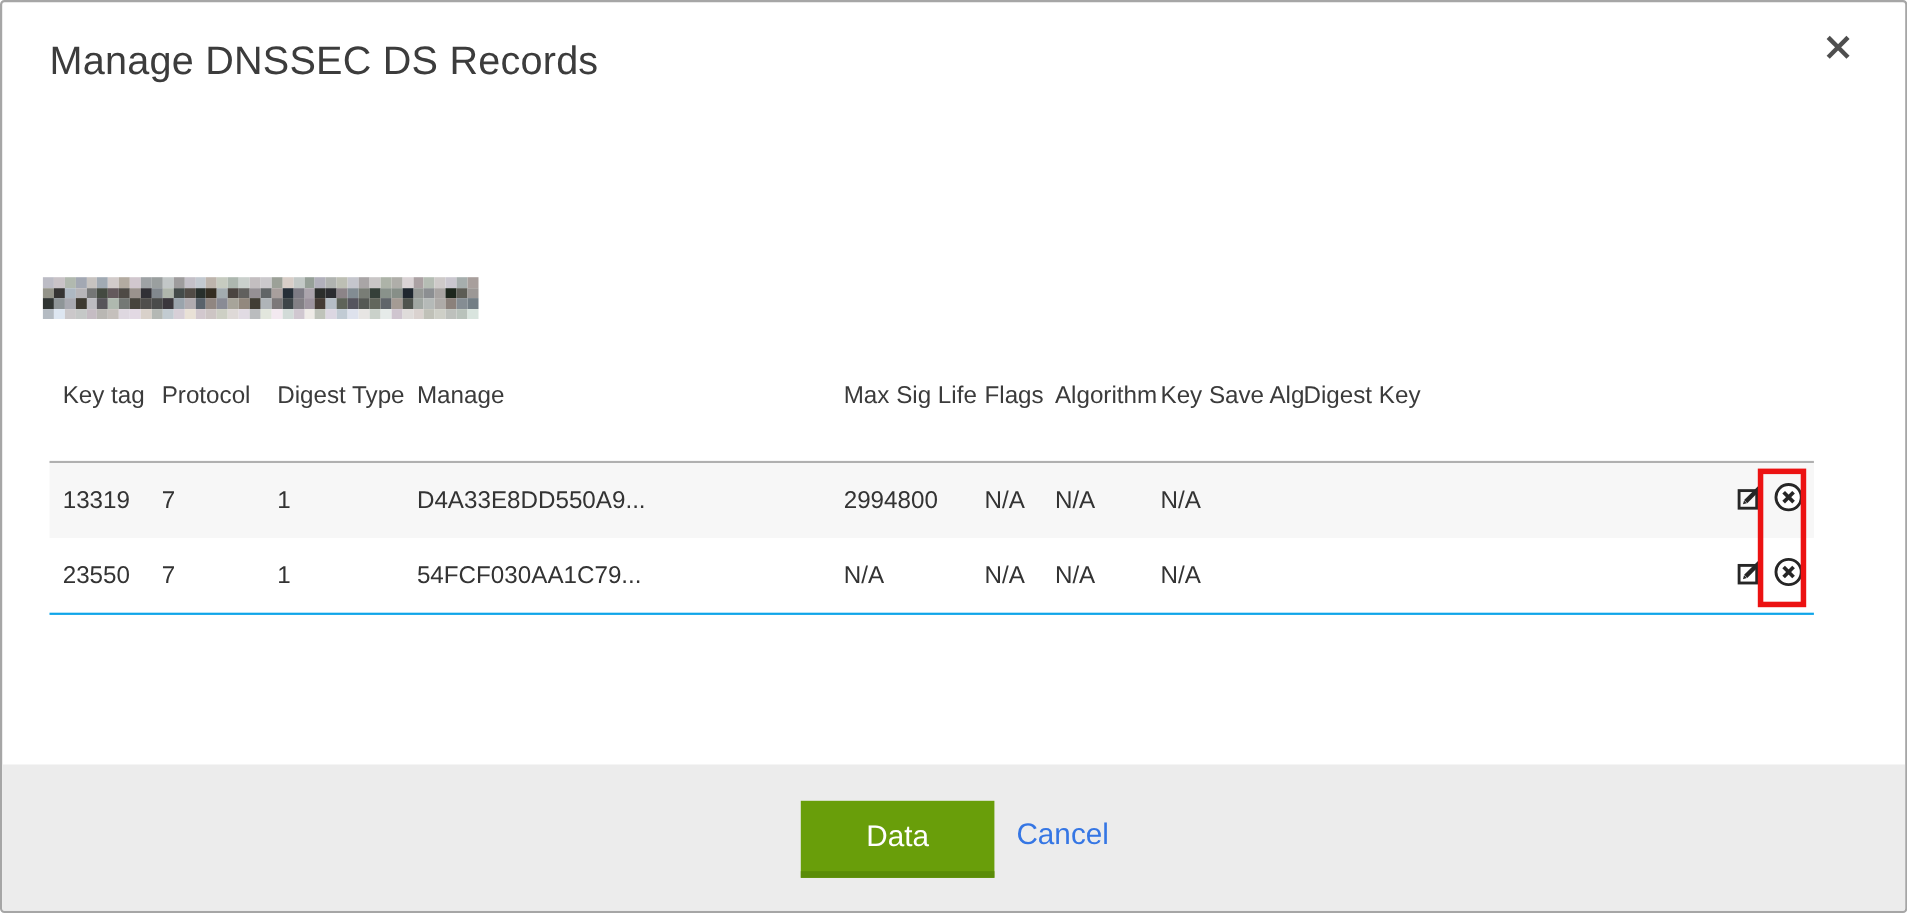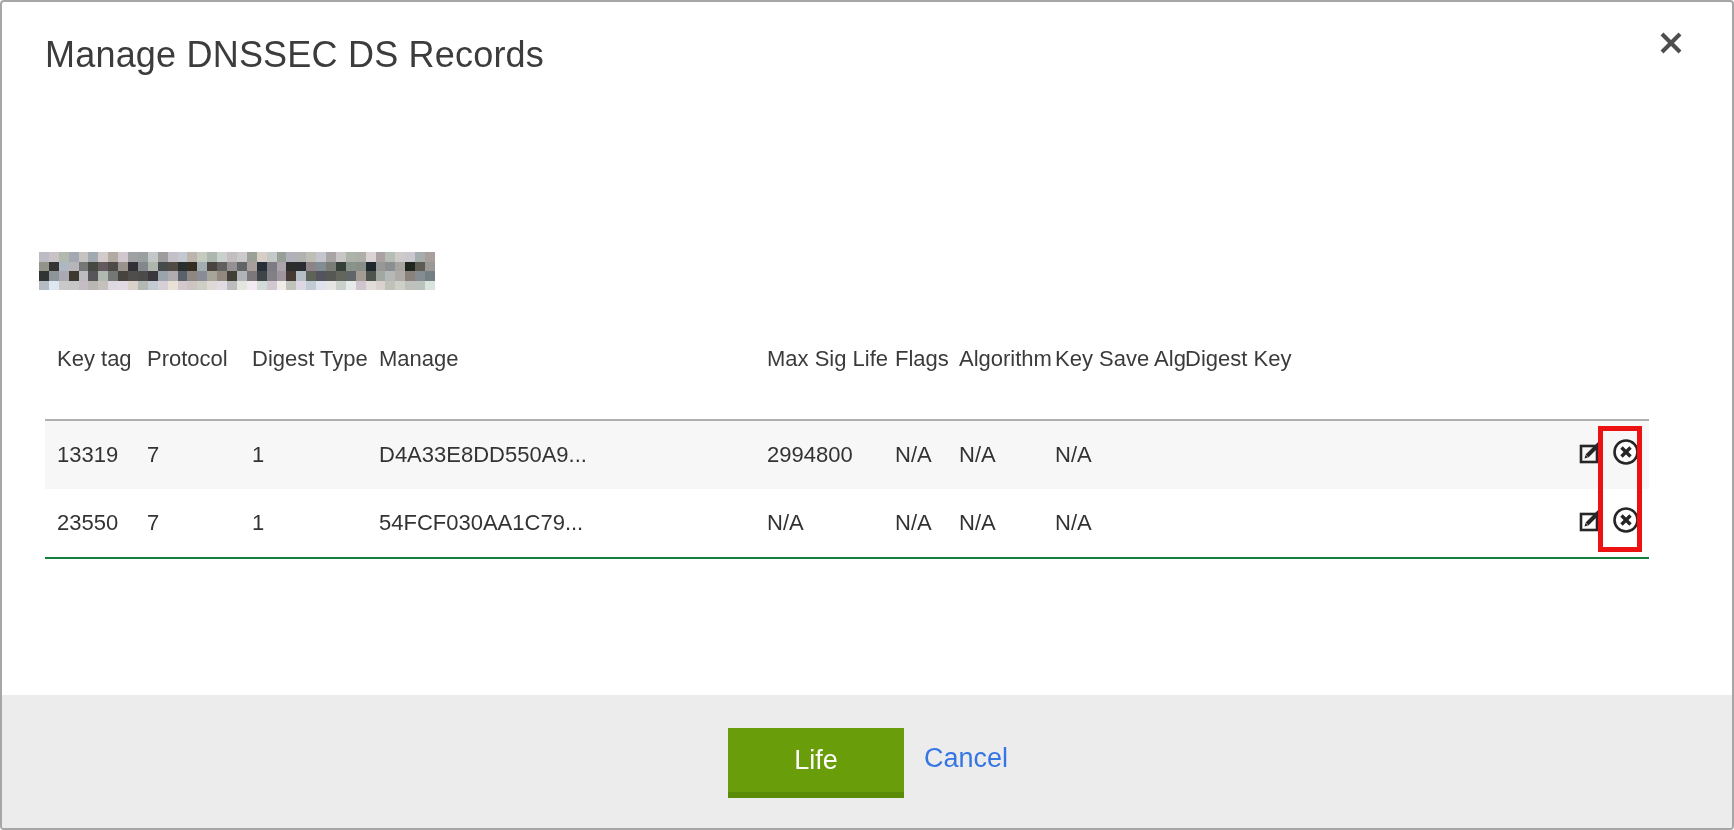--- a/index.html
+++ b/index.html
@@ -30,21 +30,21 @@
     font-size:24px; color:#333333;
   }
 
   .ds-table { position:absolute; left:43px; top:338px; width:1604px; }
 
   .t-header { position:relative; height:79px; border-bottom:2px solid #b0b0b0; }
   .t-header span { position:absolute; top:6px; font-size:22px; color:#3b3b3b; white-space:nowrap; }
 
   .t-row { position:relative; height:68px; }
   .t-row.alt { background:#f7f7f7; }
-  .t-row.last { border-bottom:2px solid #15803d;text-align:right; }
+  .t-row.last { border-bottom:2px solid #0ea5e9;text-align:right; }
   .t-row span { position:absolute; top:50%; transform:translateY(-50%); font-size:22px; color:#333333; white-space:nowrap; }
 
   .col-keytag   { left:12px; }
   .col-alg      { left:102px; }
   .col-dtype    { left:207px; }
   .col-digest   { left:334px; }
   .col-maxsig   { left:722px; }
   .col-flags    { left:850px; }
   .col-proto    { left:914px; }
   .col-kdalg    { left:1010px; }
@@ -343,17 +343,17 @@
         </div>
       </div>
     </div>
 
   </div>
 
   <div class="annotation-box"></div>
 
 
   <div class="footer">
-    <button class="save-btn">Life</button>
+    <button class="save-btn">Data</button>
     <a class="cancel-link">Cancel</a>
   </div>
 
 </div>
 
 </body></html>

